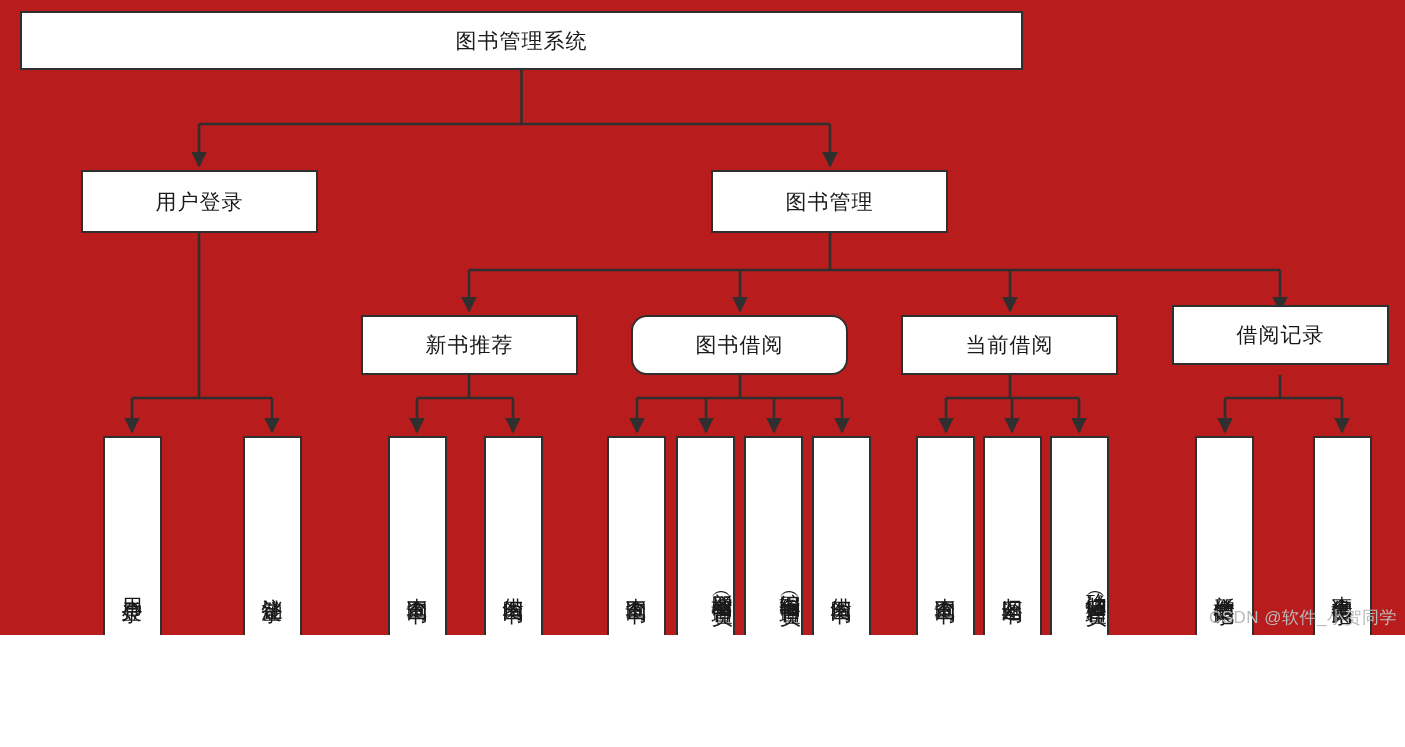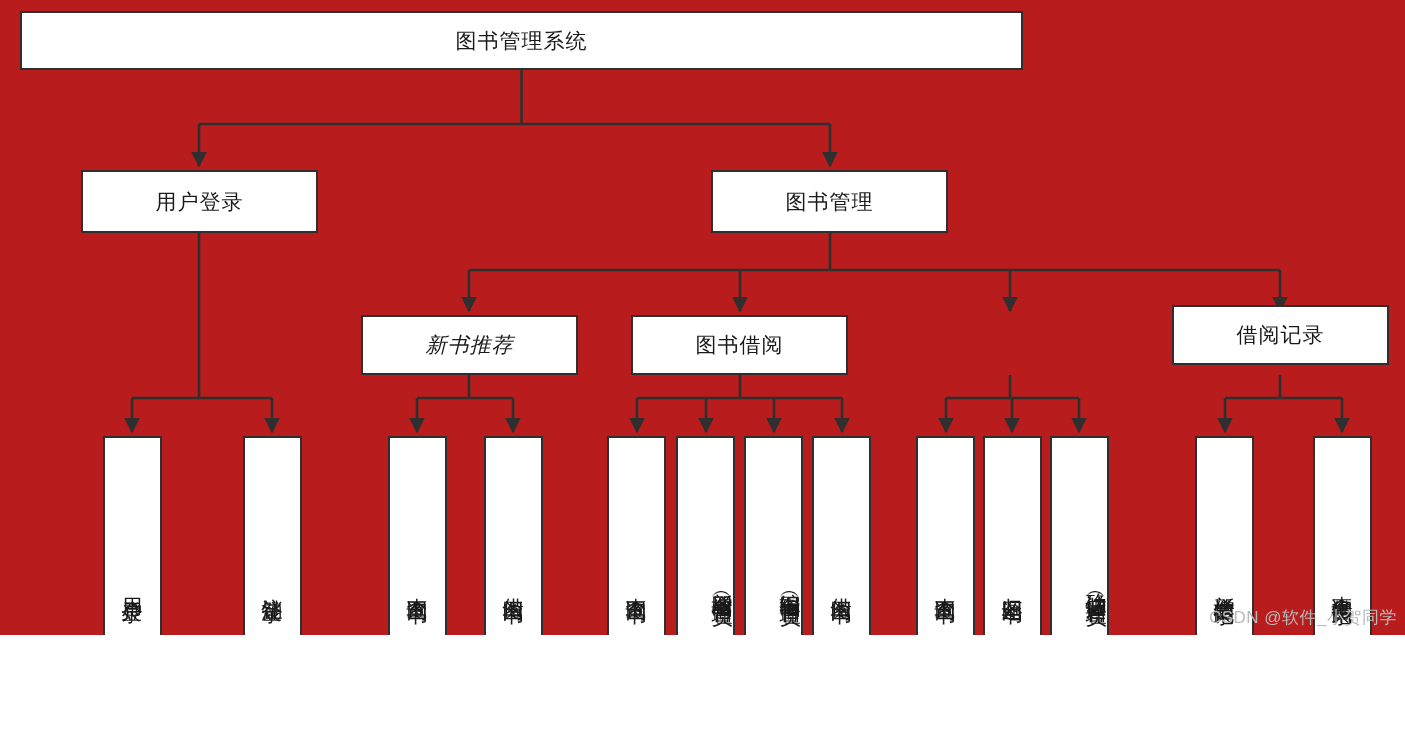--- a/index.html
+++ b/index.html
@@ -130,25 +130,28 @@
     <span>图书管理系统</span>
   </div>
 
   <div class="node h" style="left:81px; top:170px; width:237px; height:63px;">
     <span>用户登录</span>
   </div>
   <div class="node h" style="left:711px; top:170px; width:237px; height:63px;">
     <span>图书管理</span>
   </div>
 
-  <div class="node h" style="left:361px; top:315px; width:217px; height:60px;font-style:italic;">
+  <div class="node h" style="left:361px; top:315px; width:217px; height:60px;">
     <span>新书推荐</span>
   </div>
-  <div class="node h" style="left:631px; top:315px; width:217px; height:60px;">
+  <div class="node h" style="left:631px; top:315px; width:217px; height:60px;border-radius:16px;">
     <span>图书借阅</span>
+  </div>
+  <div class="node h" style="left:901px; top:315px; width:217px; height:60px;">
+    <span>当前借阅</span>
   </div>
   <div class="node h" style="left:1172px; top:305px; width:217px; height:60px;">
     <span>借阅记录</span>
   </div>
 
   <div class="node v" style="left:103px; top:436px; width:59px; height:298px; align-items:center;">
     <span class="label-v">用户登录</span>
   </div>
   <div class="node v" style="left:243px; top:436px; width:59px; height:298px; align-items:center;">
     <span class="label-v">注销登录</span>

